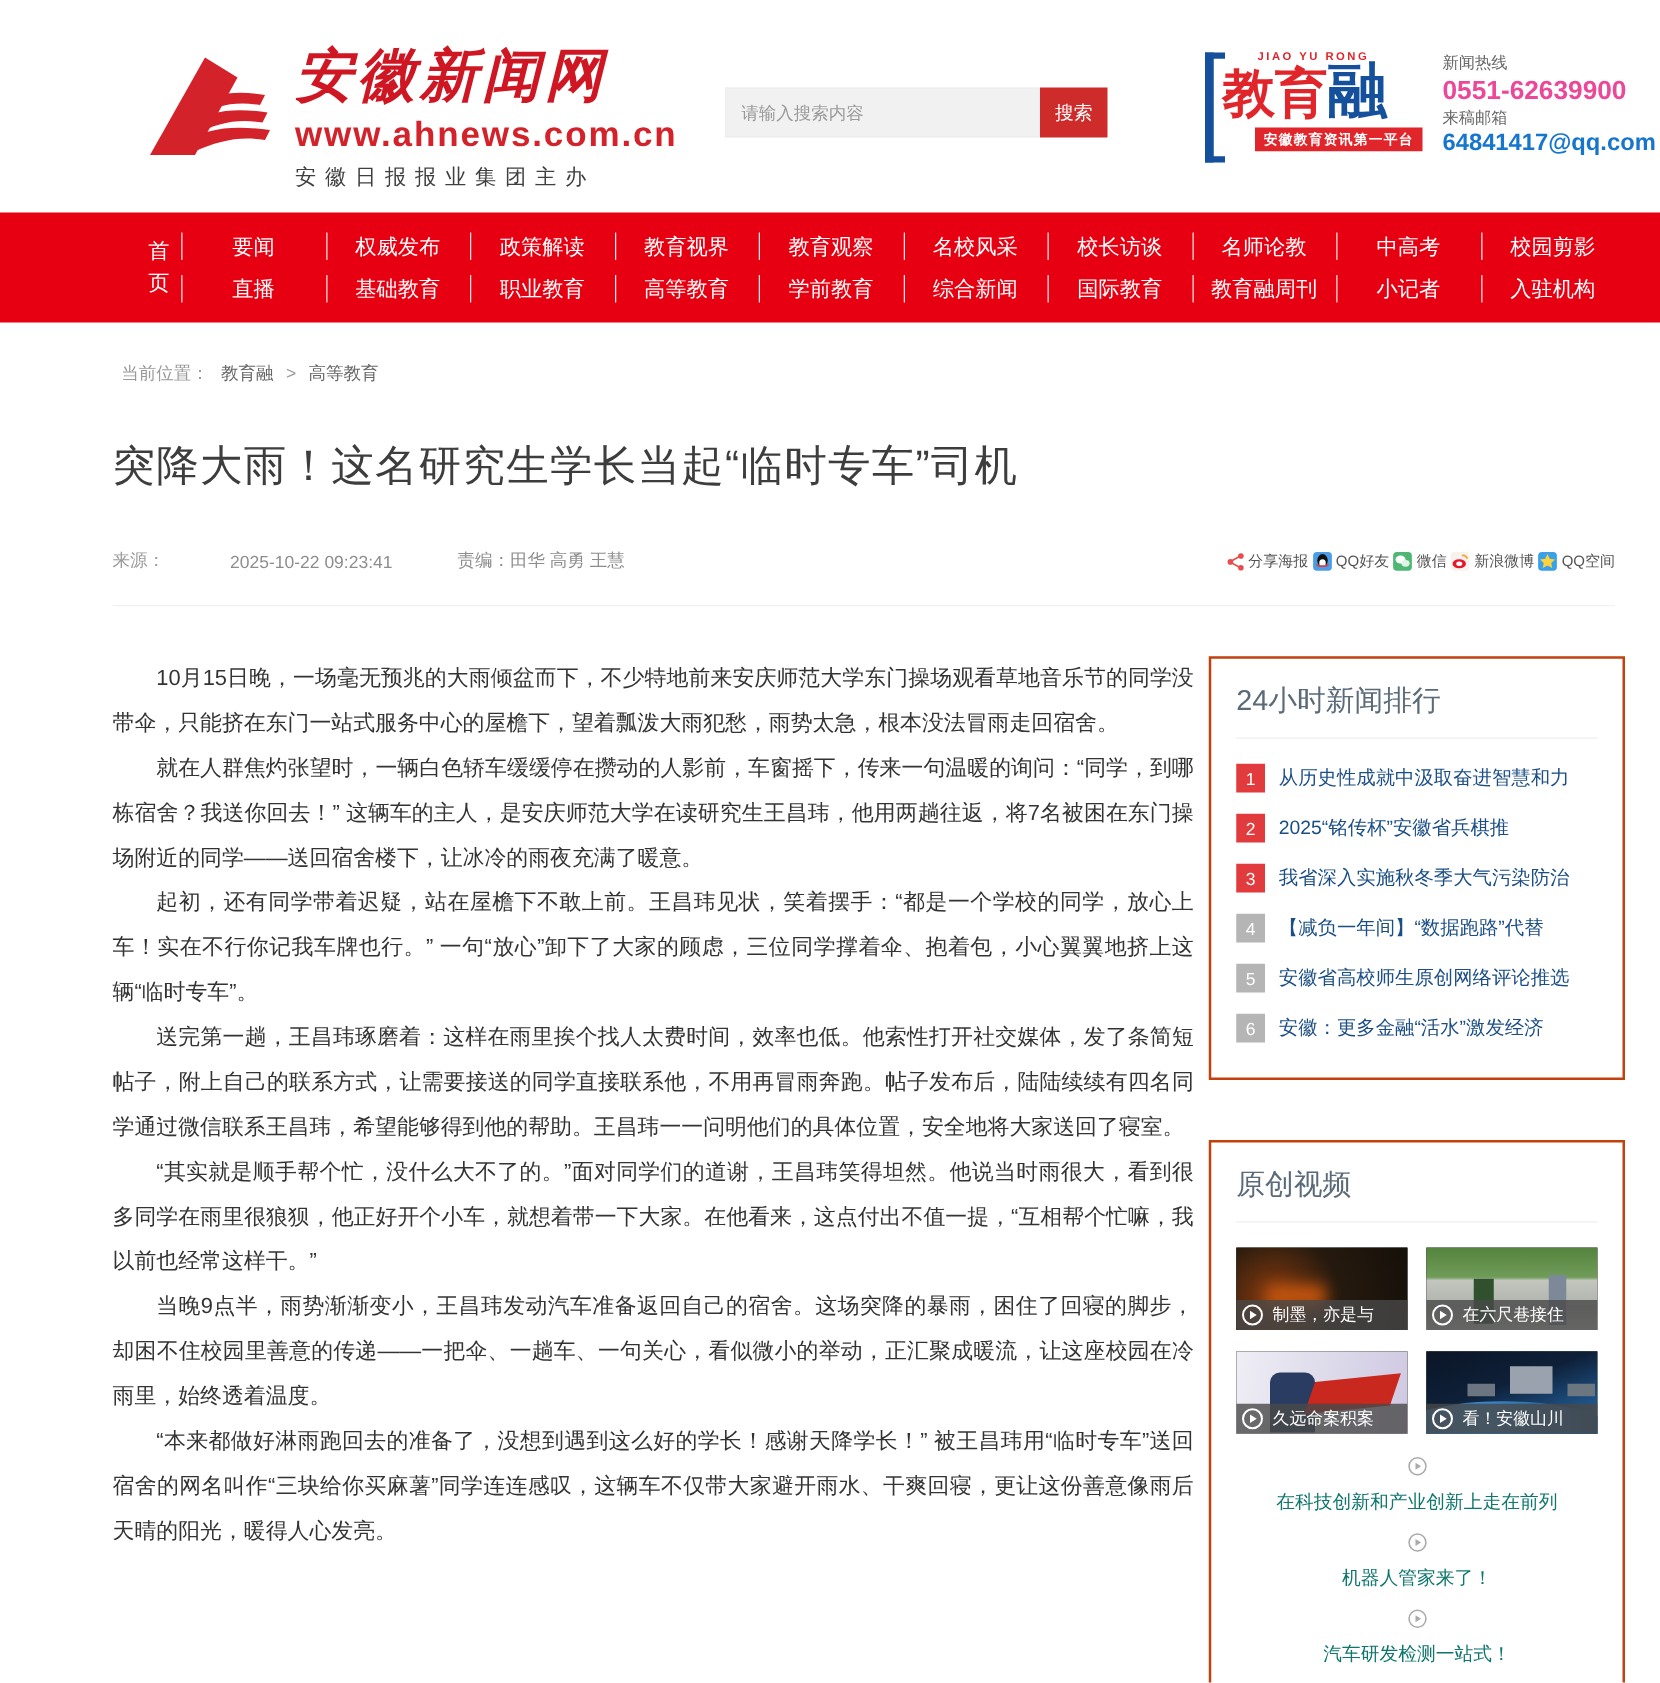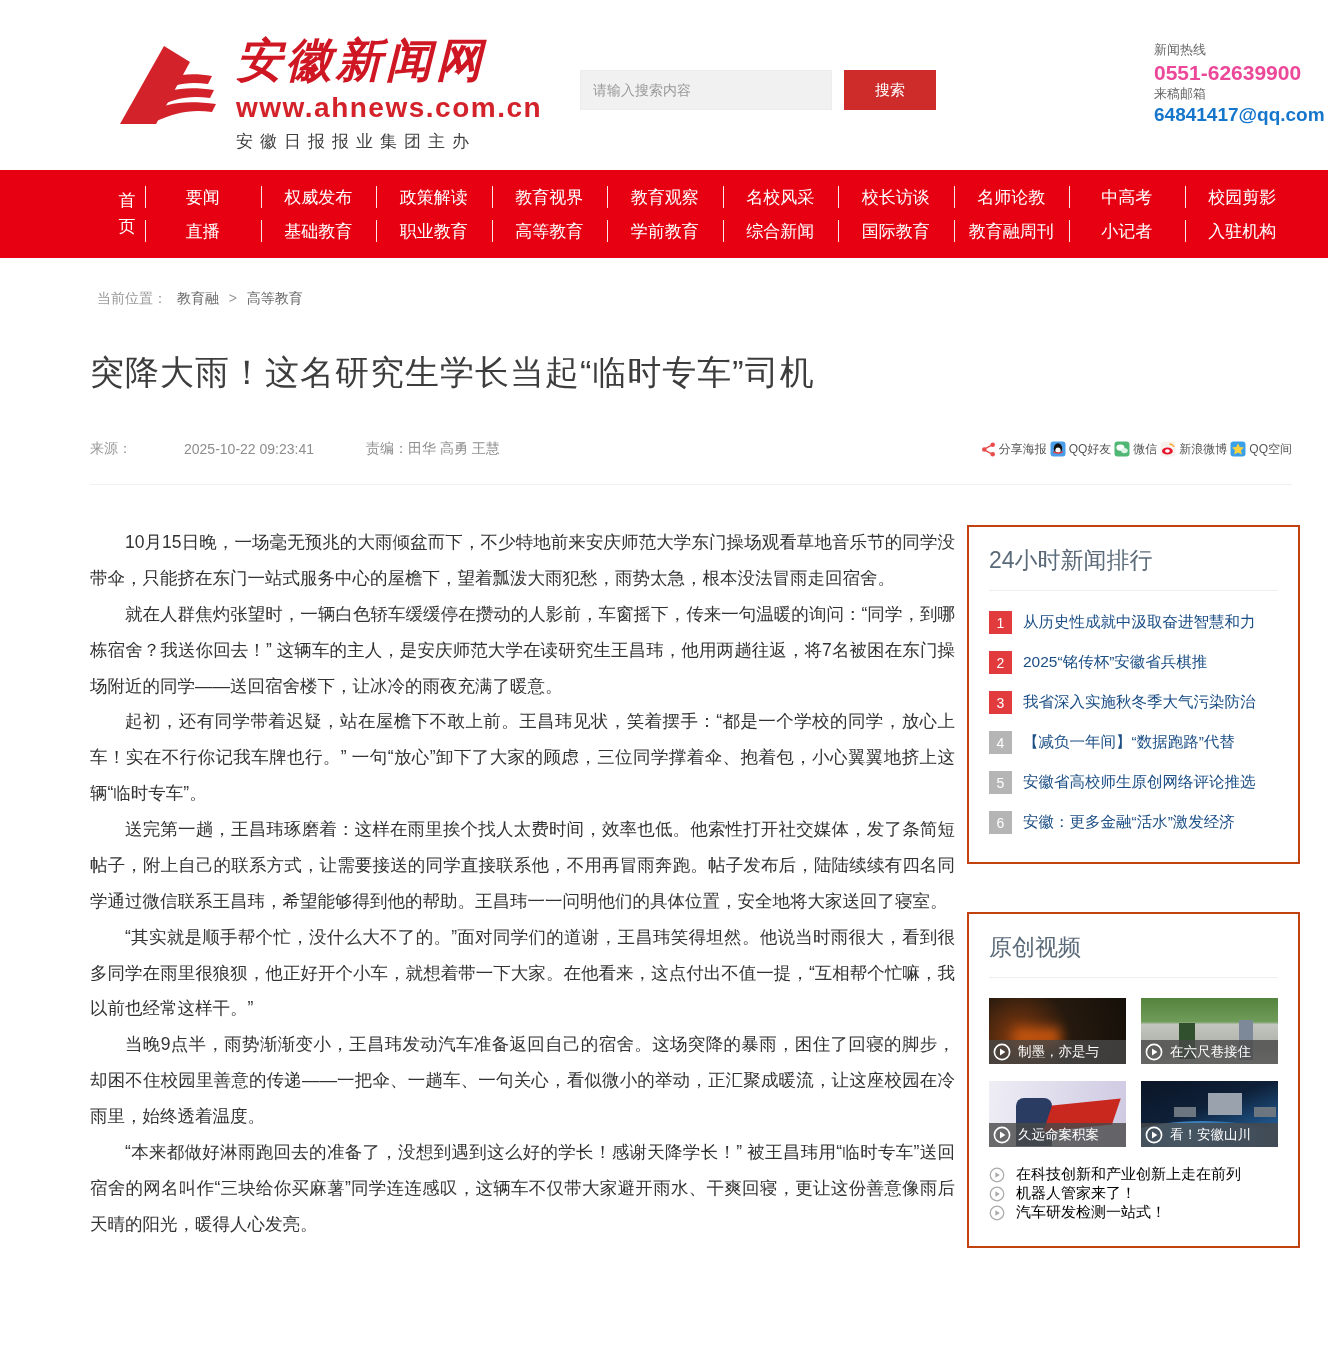--- a/index.html
+++ b/index.html
@@ -14,21 +14,21 @@
   .logo-texts { padding-top:2px; }
   .logo-cn { font-family:"Liberation Serif","DejaVu Serif",serif; font-style:italic; font-weight:bold;
     font-size:46px; color:#cf1724; letter-spacing:4px; line-height:1.0; }
   .logo-url { color:#d3222a; font-size:28px; letter-spacing:1.5px; margin-top:8px; font-weight:bold; }
   .logo-sub { color:#3f3f3f; font-size:17px; letter-spacing:7px; margin-top:6px; }
 
   .search-box { position:absolute; left:490px; top:70px; display:flex; }
   .search-input { width:252px; height:40px; background:#f1f1f1; border:1px solid #ededed;
     padding:0 12px; font-size:14px; color:#333; outline:none; }
   .search-input::placeholder { color:#9a9a9a; }
-  .search-btn { width:92px; height:40px; margin-left:12px; background:#ce2b2b; color:#fff;
+  .search-btn { width:54px; height:40px; margin-left:0; background:#ce2b2b; color:#fff;
     border:none; font-size:15px; cursor:pointer; }
 
   .jyr { position:absolute; left:874px; top:40px; width:186px; padding-left:14px; }
   .jyr-bracket-l { position:absolute; left:0; top:2px; width:16px; height:88px;
     border-left:7px solid #15509c; border-top:5px solid #15509c; border-bottom:5px solid #15509c; }
   .jyr-pinyin { color:#e0252b; font-size:9px; font-weight:bold; letter-spacing:2px; margin-left:28px; }
   .jyr-main { line-height:1.0; white-space:nowrap; }
   .jyr-red { color:#e0252b; font-size:42px; font-weight:bold; }
   .jyr-blue { color:#15509c; font-size:48px; font-weight:bold; }
   .jyr-tag { display:inline-block; background:#e0252b; color:#fff; font-size:11px;
@@ -100,22 +100,22 @@
     background:#c8281e; transform:skewX(-24deg) rotate(-6deg); }
   .t4 { background:linear-gradient(160deg,#0b1526 0%, #0e2038 42%, #1c4d7e 72%, #2f6ea8 100%); }
   .t4::before { content:""; position:absolute; left:-30%; bottom:-70%; width:150%; height:110%;
     border-radius:50%; background:radial-gradient(circle at 40% 20%, #3e8ccb, #15406e); }
   .t4::after { content:""; position:absolute; right:26%; top:18%; width:34px; height:22px;
     background:#9aa3ad; box-shadow:-40px 8px 0 -6px #6b7681, 40px 8px 0 -6px #6b7681; }
   .video-caption { position:absolute; left:0; right:0; bottom:0; height:24px;
     background:rgba(72,72,72,.8); color:#fff; font-size:13.5px; display:flex; align-items:center;
     gap:7px; padding-left:4px; white-space:nowrap; }
   .vlist { margin-top:18px; }
-  .vlist-item { display:flex; align-items:center; gap:11px; font-size:15px;
-    color:#000000; cursor:pointer; }
+  .vlist-item { display:flex; align-items:center; gap:11px; margin-top:15px; font-size:15px;
+    color:#0f766e; cursor:pointer;flex-direction:column; }
 </style>
 </head>
 <body>
 
 <div class="header">
   <div class="container" style="height:100%;">
     <div class="logo-block">
       <svg class="logo-mark" viewBox="0 0 110 96">
         <path d="M8 88 L52 10 L78 26 L44 88 Z" fill="#d3222a"></path>
         <path d="M40 50 C58 38 78 36 100 40 L96 48 C76 45 60 48 46 58 Z" fill="#d3222a"></path>
@@ -127,20 +127,28 @@
         <div class="logo-url">www.ahnews.com.cn</div>
         <div class="logo-sub">安徽日报报业集团主办</div>
       </div>
     </div>
 
     <div class="search-box">
       <input class="search-input" type="text" placeholder="请输入搜索内容" style="">
       <button class="search-btn">搜索</button>
     </div>
 
+    <div class="jyr">
+      <div class="jyr-bracket-l"></div>
+      <div class="jyr-pinyin">JIAO YU RONG</div>
+      <div class="jyr-main">
+        <span class="jyr-red">教育</span><span class="jyr-blue">融</span>
+      </div>
+      <div class="jyr-tag">安徽教育资讯第一平台</div>
+    </div>
 
     <div class="contact">
       <div class="contact-label">新闻热线</div>
       <div class="contact-phone">0551-62639900</div>
       <div class="contact-label">来稿邮箱</div>
       <div class="contact-mail">64841417@qq.com</div>
     </div>
   </div>
 </div>
 

